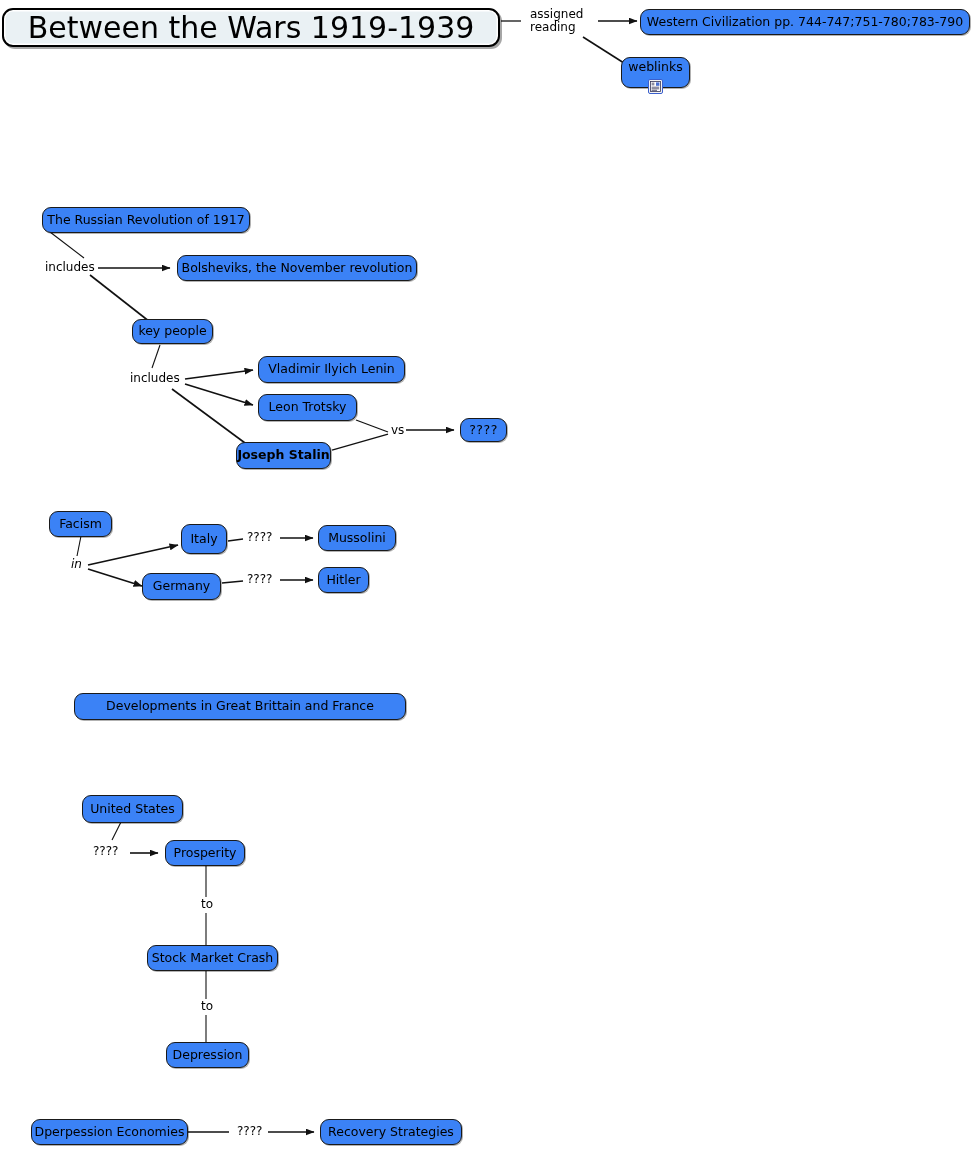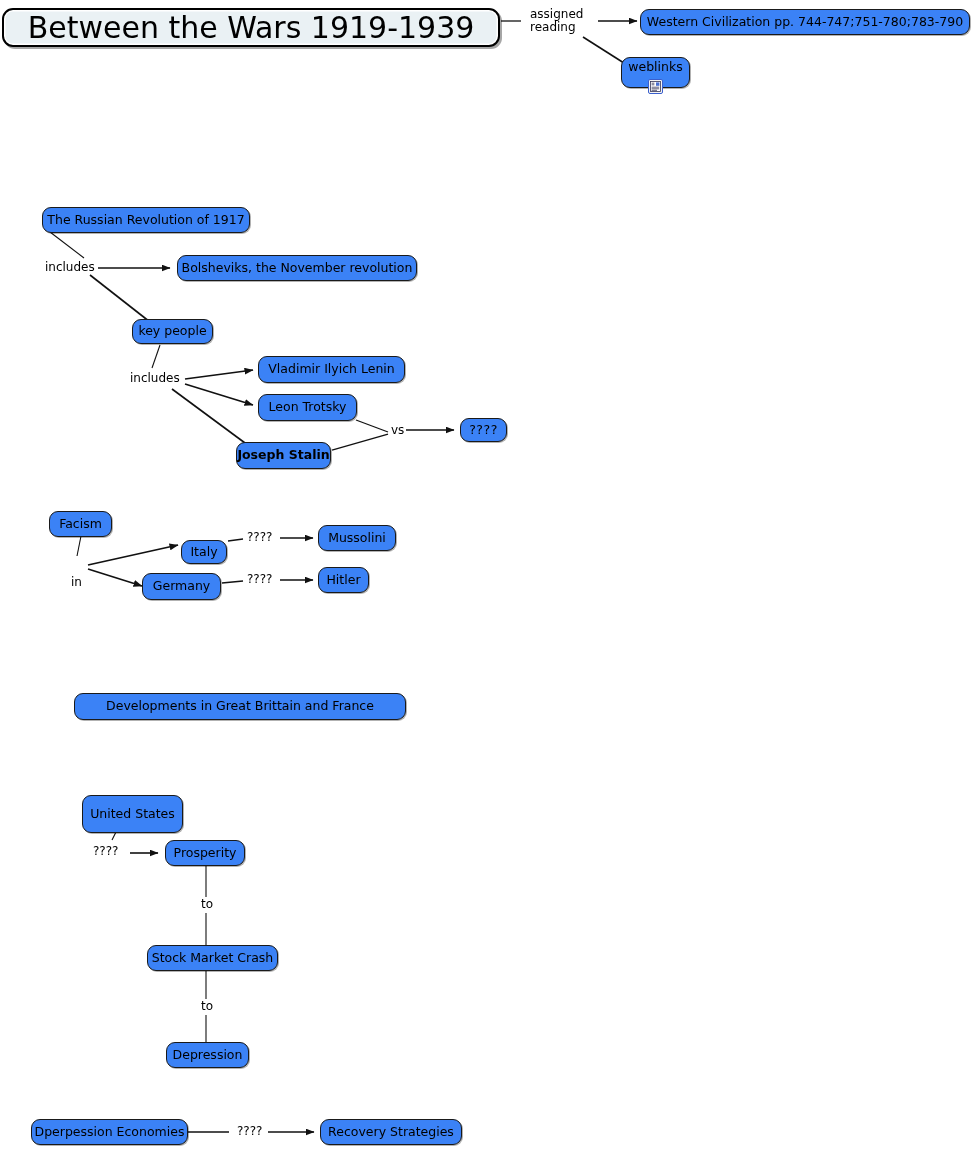--- a/index.html
+++ b/index.html
@@ -167,37 +167,37 @@
   <div class="node" style="left:258px; top:394px; width:99px; height:27px;">Leon Trotsky</div>
 
   <div class="node" style="left:236px; top:442px; width:95px; height:27px;font-weight:bold;">Joseph Stalin</div>
 
   <div class="link-label" style="left:389px; top:424px;">vs</div>
 
   <div class="node unknown" style="left:460px; top:418px; width:47px; height:24px;">????</div>
 
   <div class="node" style="left:49px; top:511px; width:63px; height:26px;">Facism</div>
 
-  <div class="link-label" style="left:69px; top:576px;">in</div>
-
-  <div class="node" style="left:181px; top:540px; width:46px; height:24px;">Italy</div>
+  <div class="link-label" style="left:69px; top:558px;font-style:italic;">in</div>
+
+  <div class="node" style="left:181px; top:524px; width:46px; height:30px;">Italy</div>
 
   <div class="node" style="left:142px; top:573px; width:79px; height:27px;">Germany</div>
 
   <div class="link-label" style="left:245px; top:531px;">????</div>
 
   <div class="link-label" style="left:245px; top:573px;">????</div>
 
   <div class="node" style="left:318px; top:525px; width:78px; height:26px;">Mussolini</div>
 
   <div class="node" style="left:318px; top:567px; width:51px; height:26px;">Hitler</div>
 
   <div class="node" style="left:74px; top:693px; width:332px; height:27px;">Developments in Great Brittain and France</div>
 
-  <div class="node" style="left:82px; top:795px; width:101px; height:38px;">United States</div>
+  <div class="node" style="left:82px; top:795px; width:101px; height:28px;">United States</div>
 
   <div class="link-label" style="left:91px; top:845px;">????</div>
 
   <div class="node" style="left:165px; top:840px; width:80px; height:26px;">Prosperity</div>
 
   <div class="link-label" style="left:199px; top:898px;">to</div>
 
   <div class="node" style="left:147px; top:945px; width:131px; height:26px;">Stock Market Crash</div>
 
   <div class="link-label" style="left:199px; top:1000px;">to</div>

